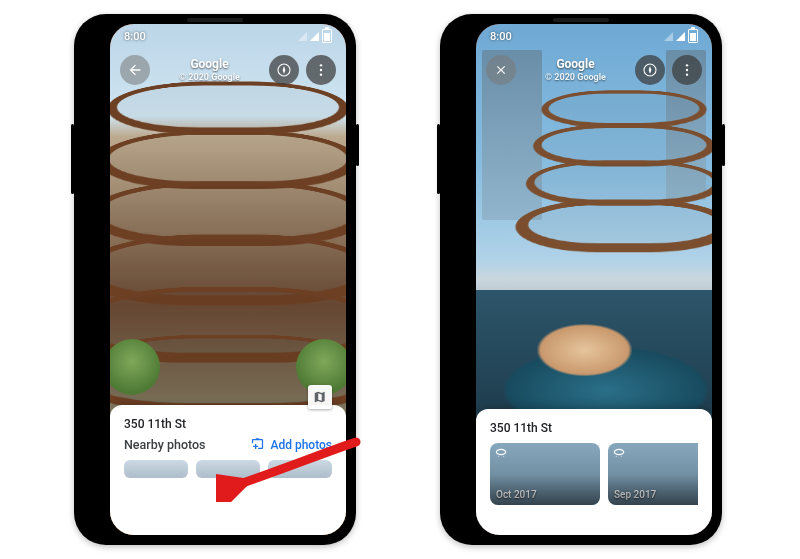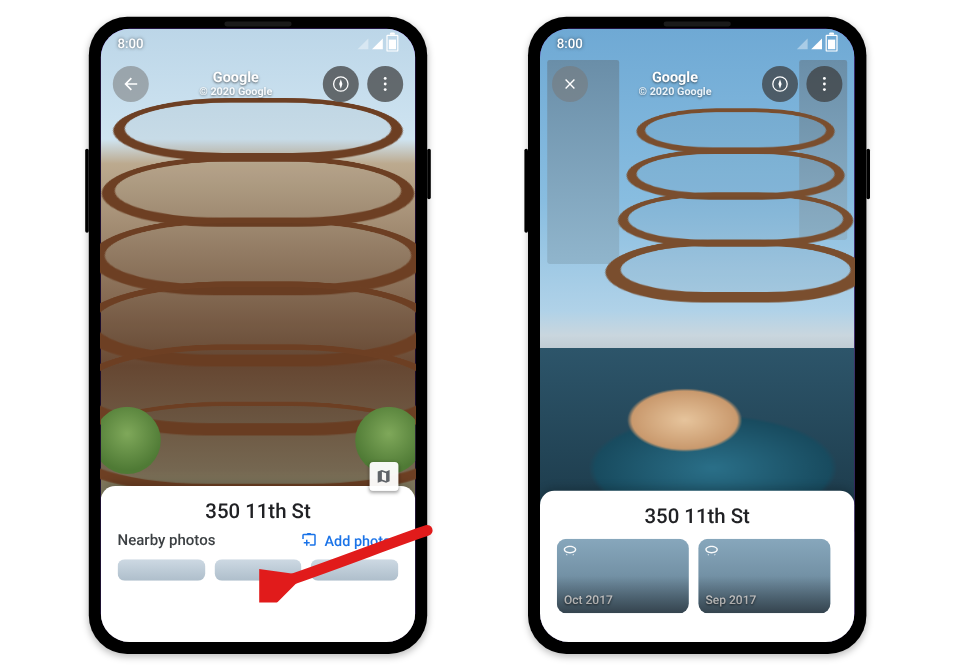--- a/index.html
+++ b/index.html
@@ -2,21 +2,21 @@
 <html><head>
 <meta charset="utf-8">
 <style>
   html,body{margin:0;padding:0;font-family:-apple-system,BlinkMacSystemFont,"Segoe UI",Roboto,Arial,sans-serif;background:#fff;}
   .canvas{position:relative;width:800px;height:559px;background:#fff;overflow:hidden;}
 
   
   .phone{position:absolute;top:14px;width:282px;height:531px;border-radius:32px;background:#000;box-shadow:0 2px 6px rgba(0,0,0,.25);}
   .phone.left{left:74px;}
   .phone.right{left:440px;}
-  .phone .screen{position:absolute;inset:10px;border-radius:24px;overflow:hidden;background:#6d28d9;}
+  .phone .screen{position:absolute;inset:10px;border-radius:24px;overflow:hidden;background:#c2410c;margin-left:26px;}
 
   
   .phone::before{content:"";position:absolute;top:4px;left:50%;transform:translateX(-50%);width:56px;height:4px;border-radius:2px;background:#1a1a1a;}
   
   .phone .btn-side{position:absolute;background:#000;border-radius:2px;}
   .phone .btn-side.pwr{right:-3px;top:110px;width:3px;height:42px;}
   .phone .btn-side.vol{left:-3px;top:110px;width:3px;height:70px;}
 
   
   .statusbar{position:absolute;top:0;left:0;right:0;height:24px;display:flex;align-items:center;justify-content:space-between;padding:0 14px;color:#fff;font-size:11px;font-weight:500;z-index:50;text-shadow:0 0 3px rgba(0,0,0,.6);}
@@ -60,21 +60,21 @@
   .sv.b .ring{border-color:#7a4e2e;}
   .sv.b .rings{position:absolute;top:50px;left:12px;right:-10px;}
   .sv.b .rings .ring{left:58%;}
   .sv.b .sky1{position:absolute;left:6px;top:26px;width:60px;height:170px;background:linear-gradient(#6a8ea8,#90b5cc);border-radius:2px;}
   .sv.b .sky2{position:absolute;right:6px;top:26px;width:40px;height:150px;background:linear-gradient(#6a8ea8,#90b5cc);border-radius:2px;}
 
   .map-chip{position:absolute;right:14px;bottom:126px;width:24px;height:24px;border-radius:3px;background:rgba(255,255,255,.95);display:flex;align-items:center;justify-content:center;color:#555;box-shadow:0 1px 3px rgba(0,0,0,.35);z-index:49;}
 
   
   .sheet{position:absolute;left:0;right:0;bottom:0;background:#fff;border-radius:12px 12px 0 0;box-shadow:0 -2px 8px rgba(0,0,0,.2);padding:10px 14px 0;z-index:48;}
-  .sheet h2{margin:2px 0 6px;font-size:17px;font-weight:500;color:#202124;text-align:center;}
+  .sheet h2{margin:2px 0 6px;font-size:12px;font-weight:500;color:#202124;}
   .sheet .meta{font-size:11.5px;color:#5f6368;margin-bottom:10px;}
   .sheet .meta a{color:#1a73e8;text-decoration:none;}
   .sheet .dot{color:#5f6368;padding:0 4px;}
   .row{display:flex;align-items:flex-end;justify-content:space-between;}
   .nearby{font-size:12.5px;color:#3c4043;font-weight:500;}
   .addp{display:flex;align-items:center;gap:5px;font-size:12px;color:#1a73e8;font-weight:500;}
   .addp svg{color:#1a73e8;}
   .thumbs{display:flex;gap:8px;margin-top:8px;height:18px;overflow:hidden;}
   .thumbs .t{flex:1;border-radius:6px;background:linear-gradient(#cdd9e3,#aebecb);}
 

